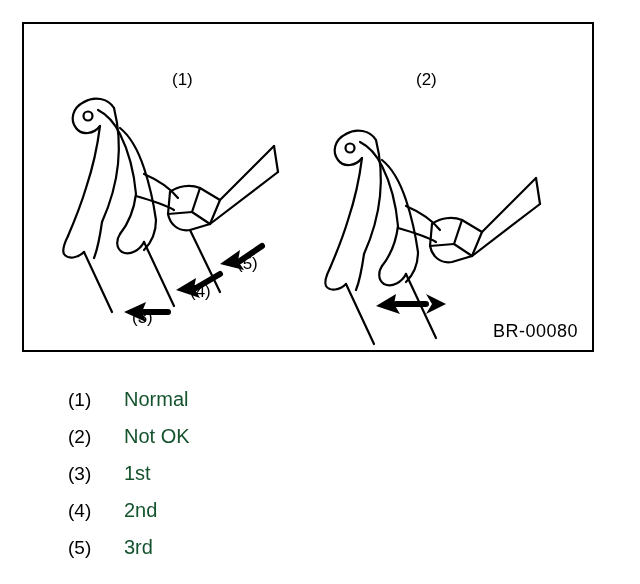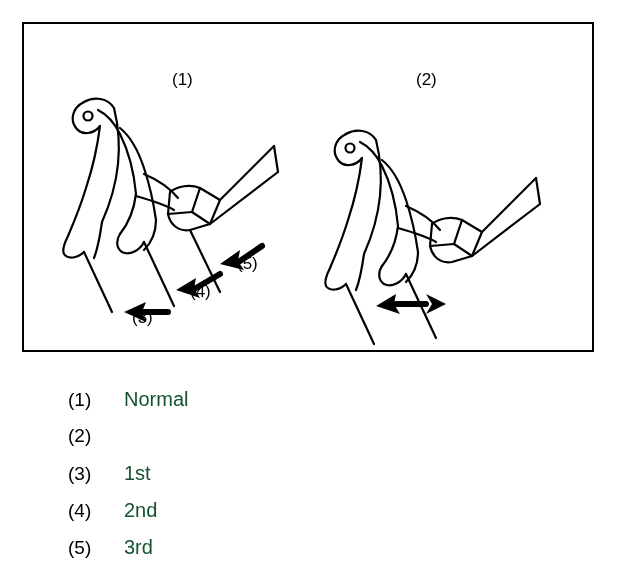--- a/index.html
+++ b/index.html
@@ -157,29 +157,31 @@
       </g>
     </g>
   </svg>
 
   <span class="callout-label" style="left:148px; top:46px;">(1)</span>
   <span class="callout-label" style="left:392px; top:46px;">(2)</span>
   <span class="callout-label" style="left:108px; top:284px;">(3)</span>
   <span class="callout-label" style="left:166px; top:258px;">(4)</span>
   <span class="callout-label" style="left:213px; top:230px;">(5)</span>
 
+  <span id="figure-code">BR-00080</span>
 </div>
 
 <div id="legend">
   <div class="legend-row">
     <span class="legend-key">(1)</span>
     <span class="legend-val">Normal</span>
   </div>
   <div class="legend-row">
     <span class="legend-key">(2)</span>
+    <span class="legend-val">Not OK</span>
   </div>
   <div class="legend-row">
     <span class="legend-key">(3)</span>
     <span class="legend-val">1st</span>
   </div>
   <div class="legend-row">
     <span class="legend-key">(4)</span>
     <span class="legend-val">2nd</span>
   </div>
   <div class="legend-row">

